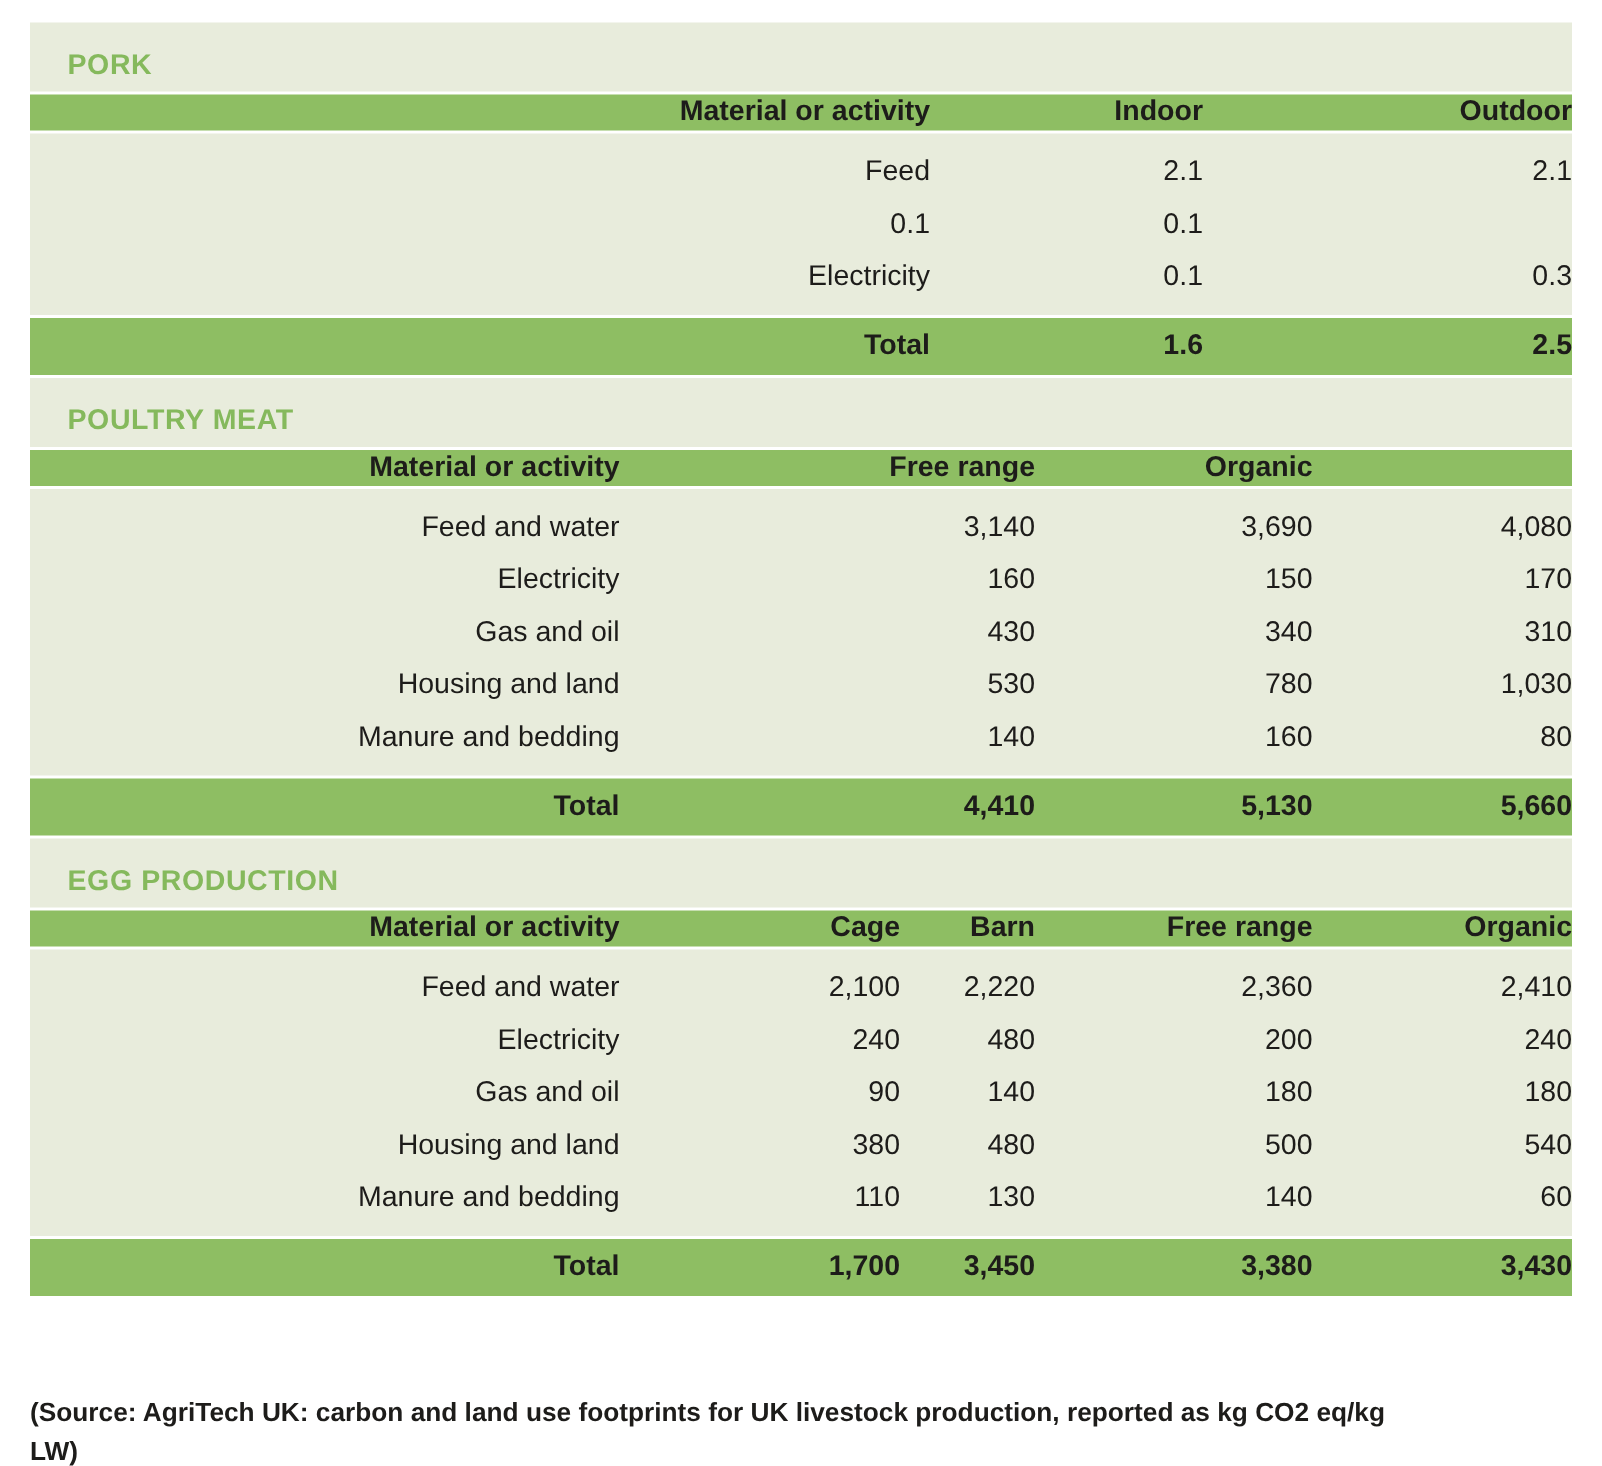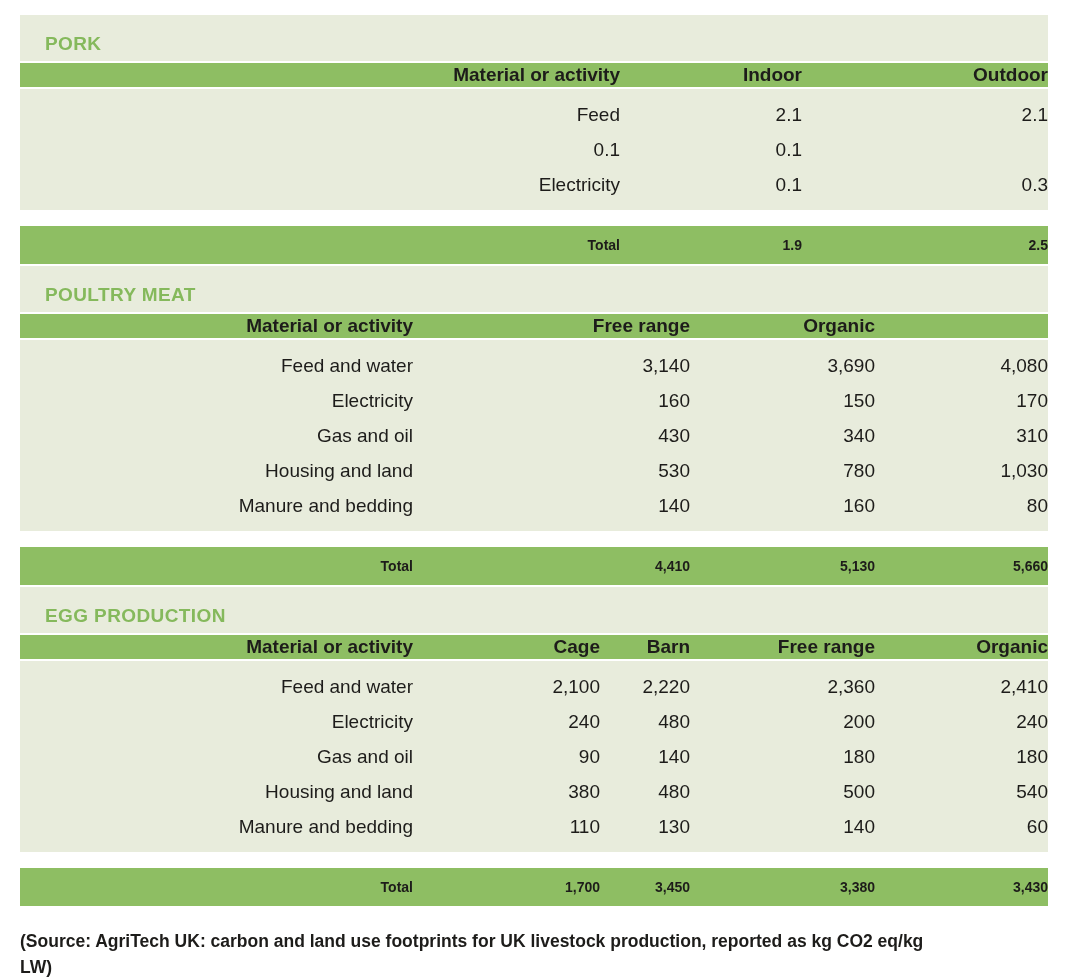--- a/index.html
+++ b/index.html
@@ -39,31 +39,31 @@
   .header-row{
     background:var(--green);
     height:24px;
     font-weight:bold;
     font-size:19px;
     margin-bottom:2px;
   }
   .tbody{
     background:var(--panel);
     padding:8px 0;
-    margin-bottom:16px;
+    margin-bottom:2px;
   }
   .tbody .row{
     height:35px;
     font-size:19px;
   }
   .total-row{
     background:var(--green);
     height:38px;
     font-weight:bold;
-    font-size:14px;
+    font-size:19px;
   }
   .cell{white-space:nowrap;overflow:hidden;}
   .source{
     position:absolute;left:20px;top:928px;
     width:920px;
     font-size:17.5px;
     font-weight:bold;
     line-height:26px;
   }
 </style>
@@ -91,21 +91,21 @@
           <div class="cell">0.1</div>
         </div>
         <div class="row grid-0">
           <div class="cell">Electricity</div>
           <div class="cell">0.1</div>
           <div class="cell">0.3</div>
         </div>
       </div>
       <div class="row total-row grid-0">
         <div class="cell">Total</div>
-        <div class="cell">1.9</div>
+        <div class="cell">1.6</div>
         <div class="cell">2.5</div>
       </div>
     </div>
     <div class="section">
       <div class="title-band">
         <div class="title">POULTRY MEAT</div>
       </div>
       <div class="row header-row grid-1">
         <div class="cell">Material or activity</div>
         <div class="cell">Free range</div>

